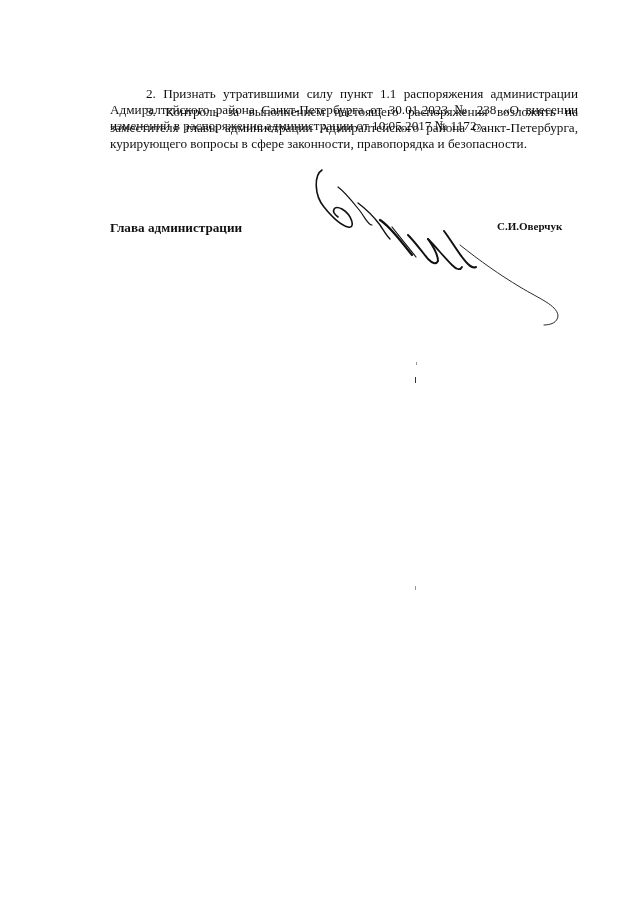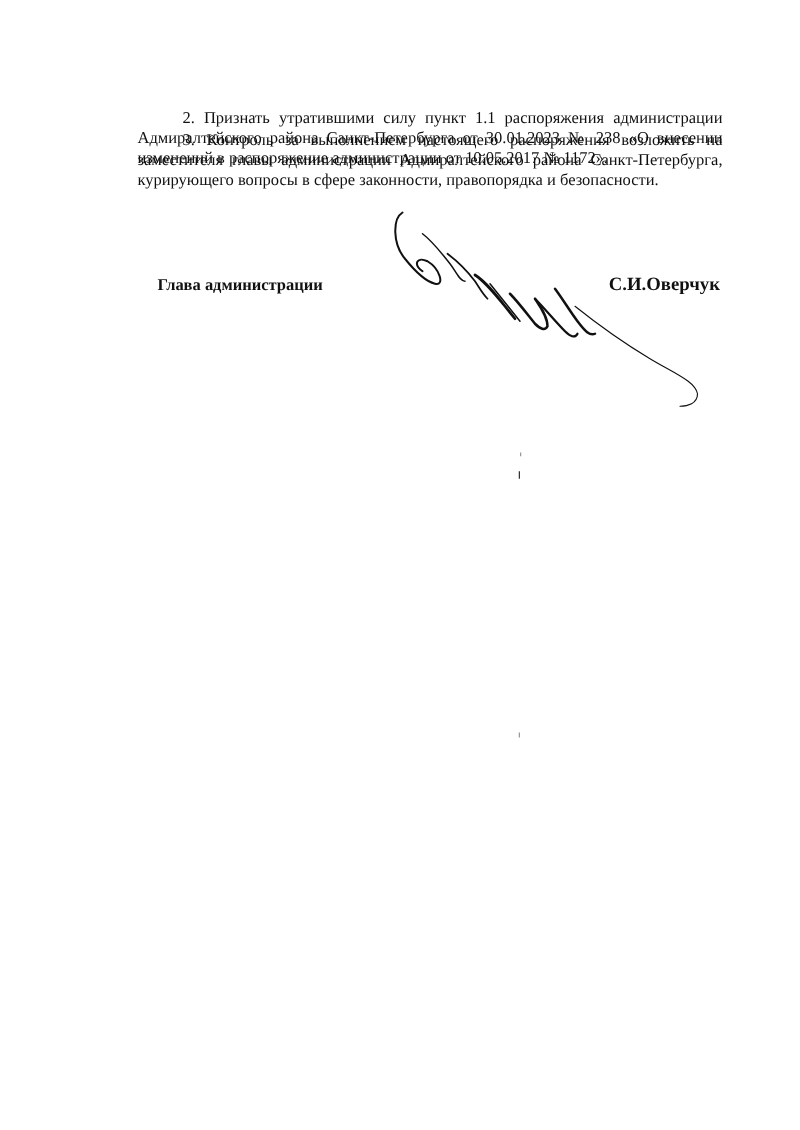--- a/index.html
+++ b/index.html
@@ -9,26 +9,26 @@
   }
   .para {
     position: absolute; left: 110px; width: 468px;
     font-size: 13.2px; line-height: 16.2px;
     text-align: justify; text-align-last: left;
   }
   .p2 { top: 86px; }
   .p3 { top: 104px; }
   .para .num { display: inline-block; padding-left: 36px; }
   .sig-title {
-    position: absolute; left: 126px; top: 220px;
+    position: absolute; left: 110px; top: 220px;
     font-size: 13.2px; font-weight: bold;
   }
   .sig-name {
-    position: absolute; left: 487px; top: 220px;
-    font-size: 15px; font-weight: bold;
+    position: absolute; left: 497px; top: 220px;
+    font-size: 11px; font-weight: bold;
   }
   .signature { position: absolute; left: 300px; top: 165px; width: 280px; height: 170px; }
   .speck { position: absolute; background: #999; width: 1px; }
 </style>
 </head>
 <body>
 
 <div>
 
   <p class="para p2" style="margin:0;">

